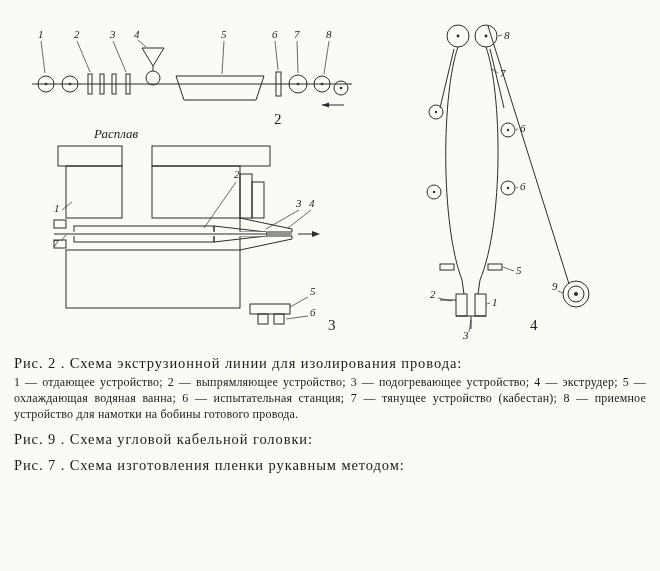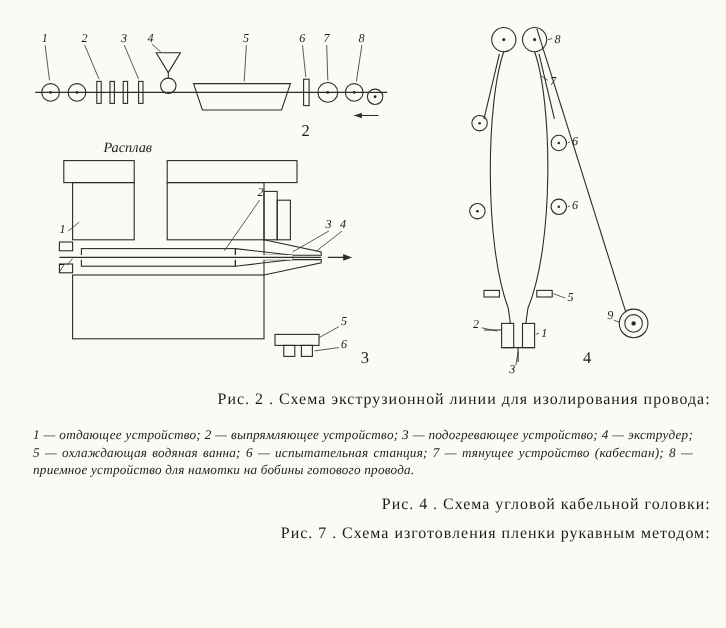--- a/index.html
+++ b/index.html
@@ -12,29 +12,27 @@
   .page{position:relative;width:660px;height:571px;overflow:hidden;background:#fbfaf5;}
   .fig-svg{position:absolute;}
   #fig2-svg{left:26px;top:22px;}
   #fig3-svg{left:52px;top:126px;}
   #fig4-svg{left:412px;top:12px;}
   .captions{position:absolute;left:14px;top:346px;width:632px;}
   .fig-title{
     font-size:14.5px;
     letter-spacing:0.9px;
     margin:9px 0 3px 0;
-    text-align:right;
   }
   .fig-legend{
     font-size:12px;
-    font-style:italic;
     line-height:1.32;
     text-align:justify;
     letter-spacing:0.2px;
-    margin:16px;
+    margin:0;
   }
   
   .st{stroke:#2b2b2b;stroke-width:1;fill:none;}
   .thin{stroke:#2b2b2b;stroke-width:0.7;fill:none;}
   .ink{fill:#2b2b2b;stroke:none;}
   svg text{
     font-family:"Liberation Serif", serif;
     font-style:italic;
     font-size:11px;
     fill:#1b1b1b;
@@ -248,20 +246,20 @@
 
     <text x="8" y="150" style="display:none"></text>
   </svg>
 
   <div class="captions">
     <div class="caption-block">
       <p class="fig-title">Рис. 2 . Схема экструзионной линии для изолирования провода:</p>
       <p class="fig-legend">1 — отдающее устройство; 2 — выпрямляющее устройство; 3 — подогревающее устройство; 4 — экструдер; 5 — охлаждающая водяная ванна; 6 — испытательная станция; 7 — тянущее устройство (кабестан); 8 — приемное устройство для намотки на бобины готового провода.</p>
     </div>
     <div class="caption-block">
-      <p class="fig-title">Рис. 4 . Схема угловой кабельной головки:</p>
+      <p class="fig-title">Рис. 9 . Схема угловой кабельной головки:</p>
     </div>
     <div class="caption-block">
       <p class="fig-title">Рис. 7 . Схема изготовления пленки рукавным методом:</p>
     </div>
   </div>
 
 </div>
 
 </body></html>

